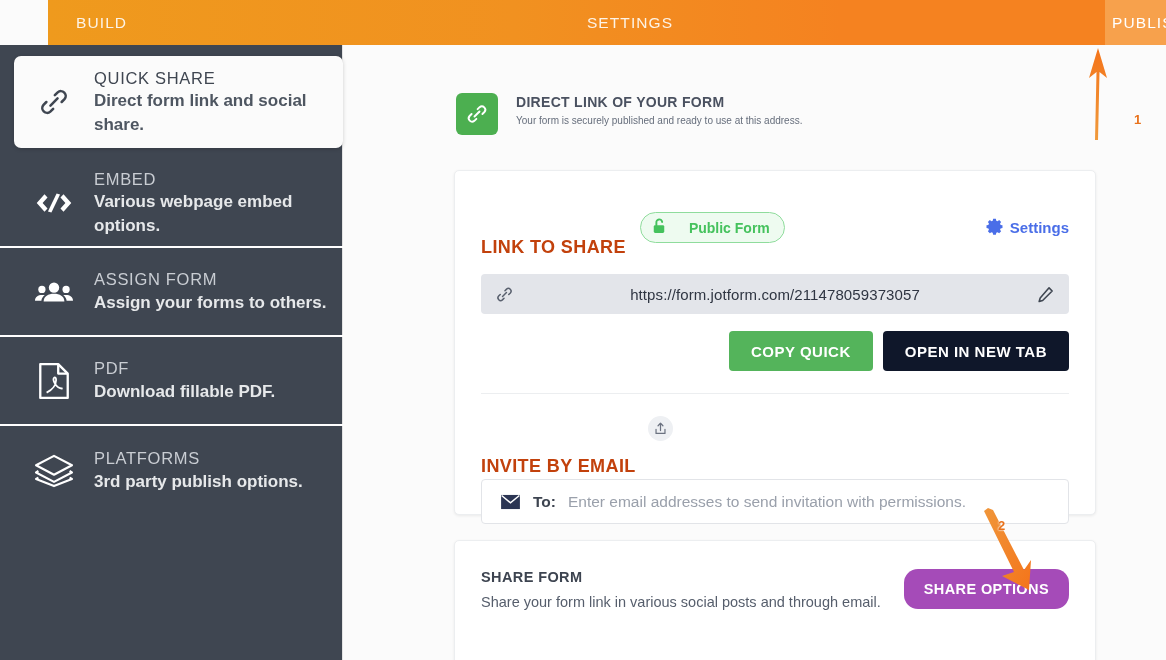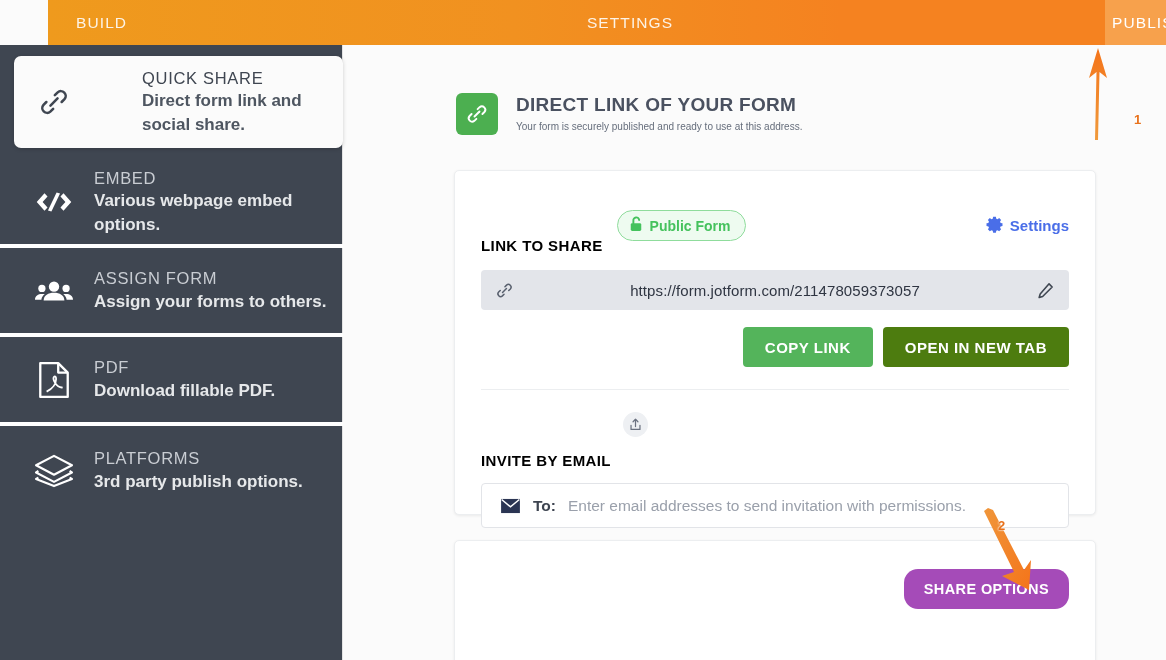--- a/index.html
+++ b/index.html
@@ -30,75 +30,74 @@
     position:absolute; top:45px; left:0; width:343px; height:615px;
     background:#3f4651;
     border-right:1px solid #e3e3e3;
   }
   .side-item {
     position:relative;
     display:flex; align-items:center;
     height:89px;
     padding-left:22px;
     cursor:pointer;
-    border-bottom:4px solid #ffffff;
+    border-bottom:2px solid #ffffff;
   }
   .side-item .ico {
     width:64px; min-width:64px; display:flex; align-items:center; justify-content:center;
     color:#ffffff;
   }
   .side-item .txt { padding-left:8px; }
   .side-item .title {
     font-size:16.5px; letter-spacing:0.7px; color:#c9cdd3; font-weight:400; line-height:1.35;
   }
   .side-item .sub {
     font-size:17px; color:#e6e8ea; font-weight:bold; line-height:1.4; margin-top:1px;
   }
 
   .side-item.active {
     position:absolute; left:14px; top:11px; width:329px; height:92px;
     background:#fbfbfb; border-radius:7px 7px 7px 7px; border-bottom:none;
     box-shadow:0 1px 4px rgba(0,0,0,.18);
     padding-left:8px;
     z-index:3;
-    gap:48px;
   }
   .side-item.active .ico { color:#3f4651; }
   .side-item.active .title { color:#3f4651; font-weight:400; }
   .side-item.active .sub { color:#4e5661; font-weight:bold; }
 
   .side-list { position:absolute; top:114px; left:0; width:343px; }
 
   
   .main { position:absolute; top:45px; left:343px; width:823px; height:615px; background:#fbfbfb; overflow:hidden; }
 
   .section-head { display:flex; align-items:flex-start; padding:48px 0 0 113px; }
   .sh-icon {
     width:42px; height:42px; min-width:42px; border-radius:6px; background:#4caf50;
     display:flex; align-items:center; justify-content:center; color:#fff;
   }
   .sh-text { padding-left:18px; padding-top:1px; }
-  .sh-title { font-size:19px; font-weight:bold; color:#4a5160; letter-spacing:0.3px; }
+  .sh-title { font-size:14px; font-weight:bold; color:#4a5160; letter-spacing:0.3px; }
   .sh-sub { font-size:10px; color:#666e7c; margin-top:5px; }
 
   .card {
     position:absolute; left:111px; width:642px;
     background:#ffffff; border:1px solid #eceef0; border-radius:5px;
     box-shadow:0 1px 3px rgba(0,0,0,.07);
   }
   #card-link { top:125px; height:345px; }
   #card-share { top:495px; height:160px; }
 
   .card-pad { padding:26px 26px 0 26px; }
 
   .row-label { display:flex; align-items:center; }
-  .lbl { font-size:15px; font-weight:bold; color:#000000; letter-spacing:0.4px;margin-top:40px; }
+  .lbl { font-size:18px; font-weight:bold; color:#c2410c; letter-spacing:0.4px;margin-top:40px; }
 
   .badge {
-    display:inline-flex; align-items:center; gap:7px;
+    display:inline-flex; align-items:center; gap:23px;
     margin-left:14px; padding:5px 14px 5px 11px;
     border:1.5px solid #8fdc9c; border-radius:20px; background:#eefbf0;
     color:#45c25d; font-size:14px; font-weight:600;
   }
 
   .settings-link {
     margin-left:auto; display:inline-flex; align-items:center; gap:7px;
     color:#4a6ee8; font-size:15px; font-weight:600; cursor:pointer;
   }
 
@@ -108,32 +107,32 @@
   }
   .url-text { font-size:15px; color:#2f3542; flex:1; font-weight:500; letter-spacing:.1px; }
 
   .btn-row { display:flex; justify-content:flex-end; gap:10px; margin-top:17px; }
   .btn {
     border:none; border-radius:4px; color:#fff; font-size:15px; font-weight:bold;
     letter-spacing:.5px; padding:0 22px; height:40px; cursor:pointer;
     font-family:"Liberation Sans", sans-serif;
   }
   .btn-green { background:#54b45b; }
-  .btn-blue  { background:#4d7c0f; }
+  .btn-blue  { background:#0f172a; }
 
   .divider { margin:22px 0 0 0; height:1px; background:#eceef0; }
 
   .invite-head { display:flex; align-items:flex-start; gap:12px; margin-top:22px; }
   .upload-chip {
     width:25px; height:25px; border-radius:50%; background:#eef0f3;
     display:flex; align-items:center; justify-content:center; color:#6b7280; cursor:pointer;
   }
 
   .email-field {
-    margin-top:14px; height:45px; border:1px solid #e2e4e8; border-radius:4px;
+    margin-top:2px; height:45px; border:1px solid #e2e4e8; border-radius:4px;
     display:flex; align-items:center; padding:0 18px; gap:12px; background:#fff;
   }
   .to-label { font-size:15.5px; font-weight:bold; color:#3d4450; }
   .placeholder { font-size:15.5px; color:#9aa0ab; }
 
   .share-body { padding:28px 26px 0 26px; display:flex; align-items:flex-start; }
   .share-text { max-width:420px; }
   .share-title { font-size:14.5px; font-weight:bold; color:#3d4450; letter-spacing:.4px; }
   .share-sub { font-size:14.5px; color:#565e6c; margin-top:7px; line-height:1.45; }
   .btn-purple {
@@ -296,21 +295,21 @@
           </span>
           <span class="url-text">https://form.jotform.com/211478059373057</span>
           <span style="color:#3f4651;display:flex;cursor:pointer;">
             <svg width="19" height="19" viewBox="0 0 24 24" fill="none" stroke="currentColor" stroke-width="2" stroke-linejoin="round">
               <path d="M16.5 3.6 L20.4 7.5 L8.4 19.5 L4 20.8 L5.3 16.4 Z"></path>
             </svg>
           </span>
         </div>
 
         <div class="btn-row">
-          <button class="btn btn-green">COPY LINK</button>
+          <button class="btn btn-green">COPY QUICK</button>
           <button class="btn btn-blue">OPEN IN NEW TAB</button>
         </div>
 
         <div class="divider"></div>
 
         <div class="invite-head">
           <span class="lbl">INVITE BY EMAIL</span>
           <span class="upload-chip">
             <svg width="13" height="13" viewBox="0 0 16 16" fill="none" stroke="currentColor" stroke-width="1.5" stroke-linecap="round" stroke-linejoin="round">
               <path d="M8 10.5 V1.8"></path>
@@ -329,20 +328,24 @@
           </span>
           <span class="to-label">To:</span>
           <span class="placeholder">Enter email addresses to send invitation with permissions.</span>
         </div>
 
       </div>
     </div>
 
     <div class="card" id="card-share">
       <div class="share-body">
+        <div class="share-text">
+          <div class="share-title">SHARE FORM</div>
+          <div class="share-sub">Share your form link in various social posts and through email.</div>
+        </div>
         <button class="btn-purple">SHARE OPTIONS</button>
       </div>
     </div>
 
   </div>
 
   <svg class="anno" id="anno1" width="60" height="100" viewBox="0 0 60 100">
     <defs>
       <linearGradient id="g1" x1="0" y1="1" x2="0" y2="0">
         <stop offset="0" stop-color="#f09a3c"></stop>

